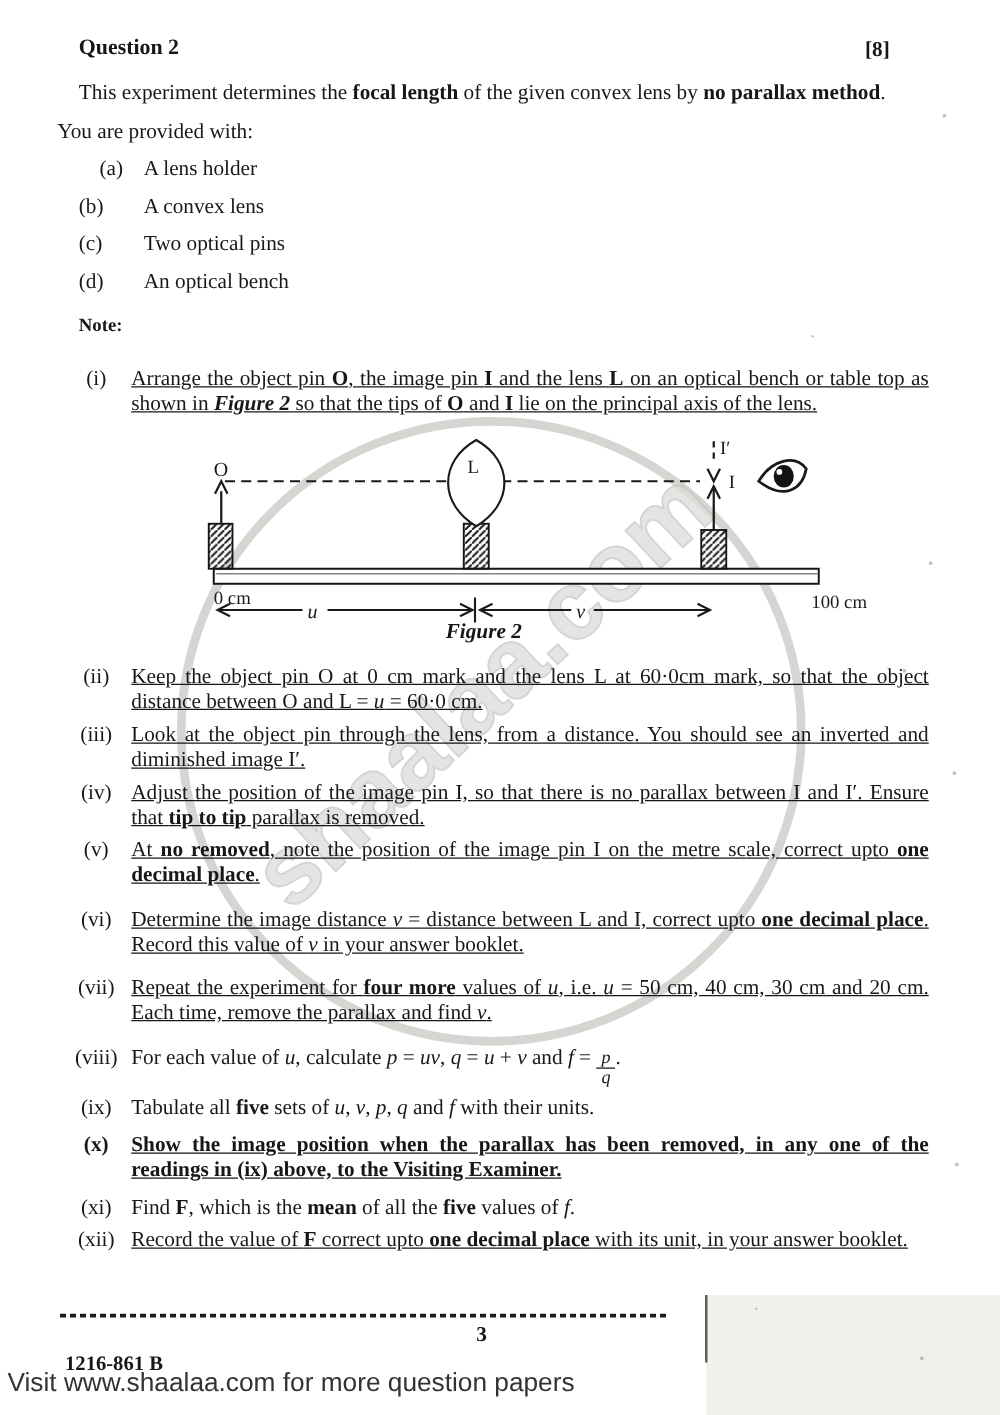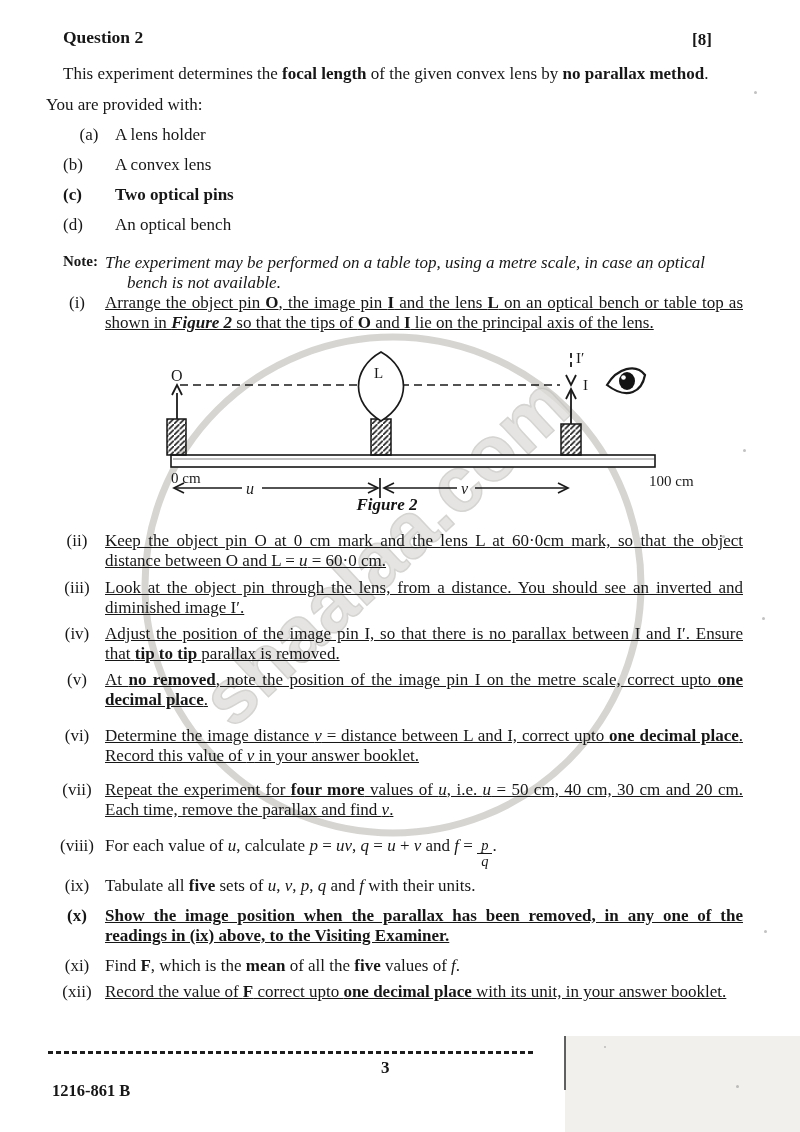--- a/index.html
+++ b/index.html
@@ -71,26 +71,25 @@
   </div>
 
   <div class="abs q-title z2">Question 2</div>
   <div class="abs marks z2">[8]</div>
   <div class="abs intro z2"><span>This experiment determines the </span><span class="b">focal length</span><span> of the given convex lens by </span><span class="b">no parallax method</span><span>.</span></div>
   <div class="abs pintro z2">You are provided with:</div>
 
   <div id="provided-list">
       <div class="prov" style="top: 125px; text-align: center;"><span class="plab">(a)</span><span>A lens holder</span></div>
       <div class="prov" style="top: 155px;"><span class="plab">(b)</span><span>A convex lens</span></div>
-      <div class="prov" style="top: 185px; font-weight: bold;"><span class="plab">(c)</span><span>Two optical pins</span></div>
+      <div class="prov" style="top: 185px;"><span class="plab">(c)</span><span>Two optical pins</span></div>
       <div class="prov" style="top: 215px;"><span class="plab">(d)</span><span>An optical bench</span></div>
     </div>
 
   <div class="abs note-label z2">Note:</div>
-  <div class="abs note-text z2">The experiment may be performed on a table top, using a metre scale, in case an optical bench is not available.</div>
 
   <div id="steps">
       <div class="step" style="top: 293px;">
         <span class="slab">(i)</span>
         <div class="stext just"><span>Arrange the object pin </span><span class="b">O</span><span>, the image pin </span><span class="b">I</span><span> and the lens </span><span class="b">L</span><span> on an optical bench or table top as shown in </span><span class="b i">Figure 2</span><span> so that the tips of </span><span class="b">O</span><span> and </span><span class="b">I</span><span> lie on the principal axis of the lens.</span></div>
       </div>
       <div class="step" style="top: 531px;">
         <span class="slab">(ii)</span>
         <div class="stext just"><span>Keep the object pin O at 0 cm mark and the lens L at 60·0cm mark, so that the object distance between O and L = </span><span class="i">u</span><span> = 60·0 cm.</span></div>
       </div>
@@ -191,14 +190,15 @@
       <path d="M428,136 L438,141 L428,146"></path>
     </g>
     <text x="331" y="147" font-size="16" font-style="italic" fill="#1a1a1a">v</text>
 
     <text x="257" y="163" text-anchor="middle" font-size="17" font-weight="bold" font-style="italic" fill="#141414">Figure 2</text>
   </svg>
 
   <div class="abs dash-sep"></div>
   <div class="abs page-num">3</div>
   <div class="abs paper-code">1216-861 B</div>
+  <div class="abs banner">Visit www.shaalaa.com for more question papers</div>
 
 </div>
 
 </body></html>

